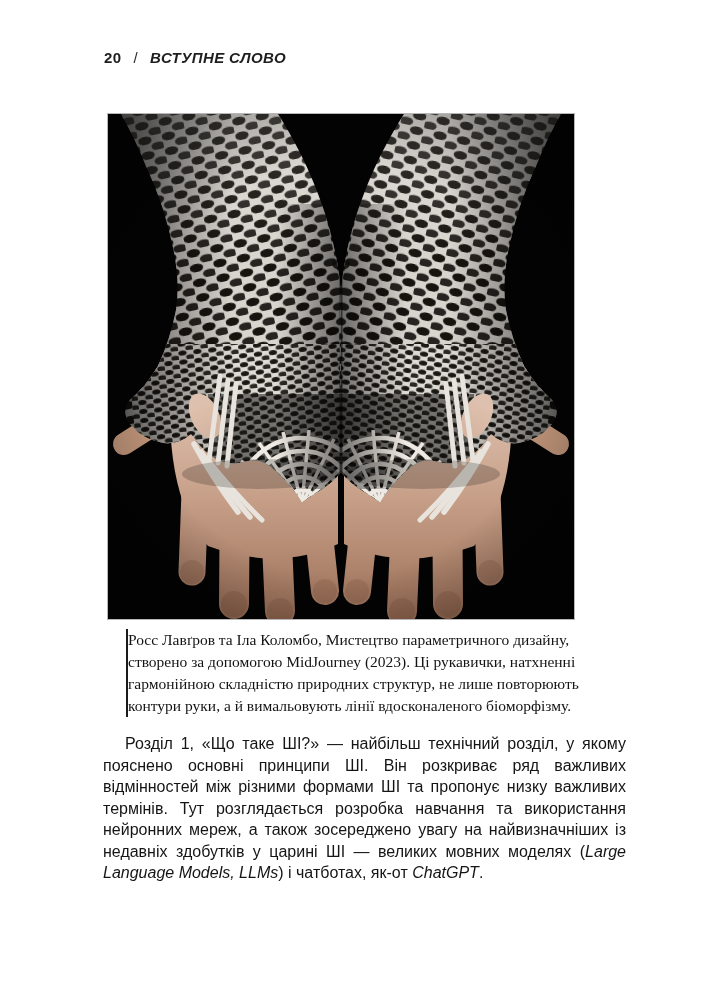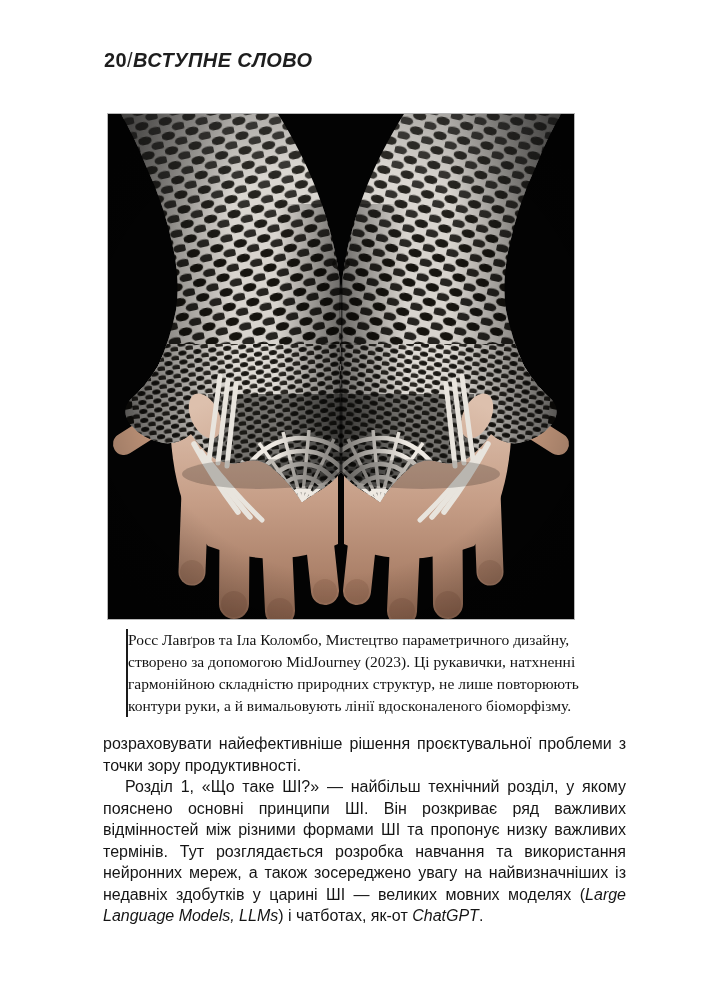--- a/index.html
+++ b/index.html
@@ -3,22 +3,22 @@
 <meta charset="utf-8">
 <style>
   html,body{margin:0;padding:0;}
   body{
     width:728px;height:1000px;position:relative;background:#ffffff;
     font-family:"Liberation Sans",sans-serif;overflow:hidden;
     -webkit-font-smoothing:antialiased;
   }
   .page-header{
     position:absolute;left:104px;top:49px;
-    display:flex;align-items:baseline;
-    font-size:20px;font-weight:700;letter-spacing:.4px;color:#1e1e1e;
+    display:flex;align-items:baseline;gap:12px;
+    font-size:15px;font-weight:700;letter-spacing:.4px;color:#1e1e1e;
   }
   .page-header .divider{font-weight:400;color:#2a2a2a;}
   .page-header .section{text-transform:uppercase;font-style:italic;}
   .figure{
     position:absolute;left:107px;top:113px;width:466px;height:505px;
     border:1px solid #b7b7b7;box-sizing:content-box;background:#000;
   }
   .figure svg{display:block;filter:blur(.45px);}
   .figure-caption{
     position:absolute;left:126px;top:629px;width:464px;
@@ -159,15 +159,14 @@
     <use href="#handL" transform="translate(466,0) scale(-1 1)"></use>
 
     <line x1="233" y1="158" x2="233" y2="362" stroke="#000" stroke-width="3" opacity=".55"></line>
     <rect width="466" height="505" fill="url(#vignette)"></rect>
   </svg>
 </div>
 
 <figcaption class="figure-caption">Росс Лавґров та Іла Коломбо, Мистецтво параметричного дизайну, створено за допомогою MidJourney (2023). Ці рукавички, натхненні гармонійною складністю природних структур, не лише повторюють контури руки, а й вимальовують лінії вдосконаленого біоморфізму.</figcaption>
 
 <main class="body-text">
-  <p>розраховувати найефективніше рішення проєктувальної проблеми з точки зору продуктивності.</p>
   <p class="indented"><span>Розділ 1, «Що таке ШІ?» — найбільш технічний розділ, у якому пояснено основні принципи ШІ. Він розкриває ряд важливих відмінностей між різними формами ШІ та пропонує низку важливих термінів. Тут розглядається розробка навчання та використання нейронних мереж, а також зосереджено увагу на найвизначніших із недавніх здобутків у царині ШІ — великих мовних моделях (</span><i>Large Language Models, LLMs</i><span>) і чатботах, як-от </span><i>ChatGPT</i><span>.</span></p>
 </main>
 
 </body></html>

